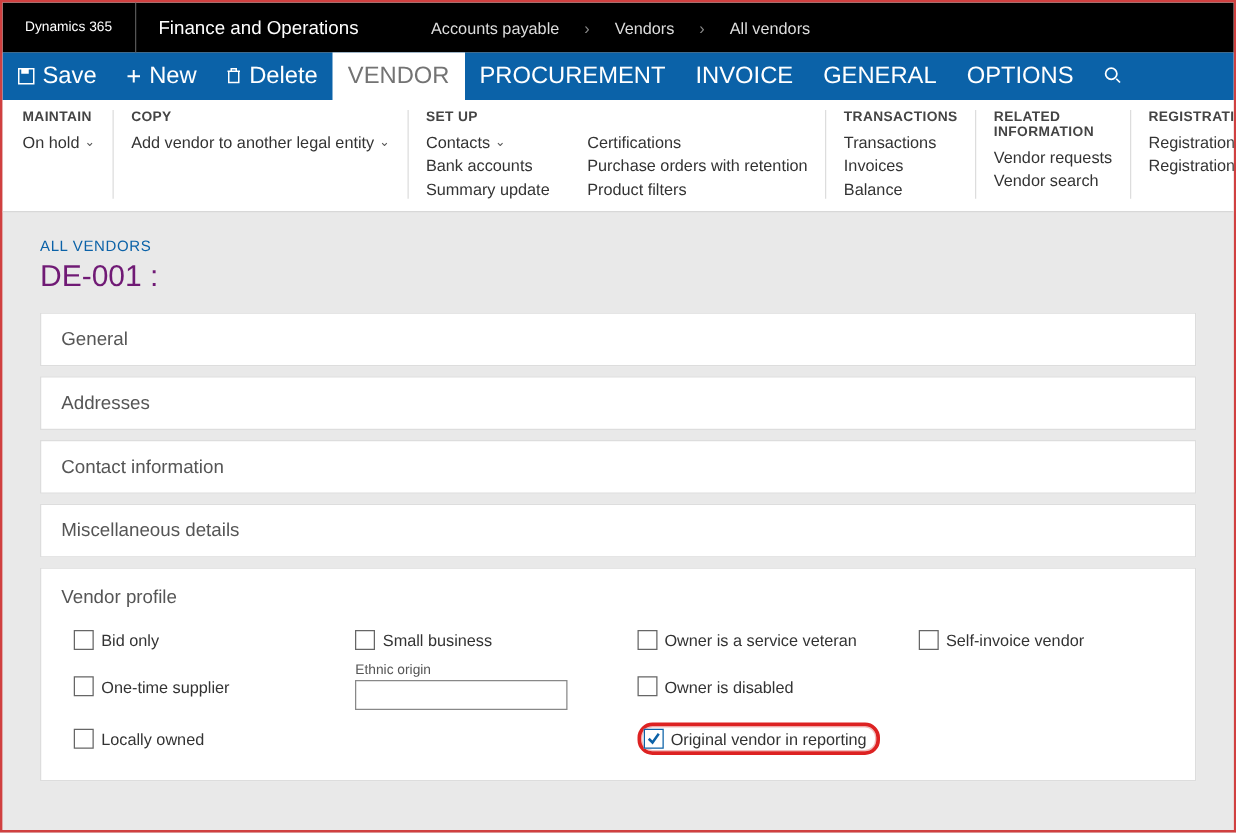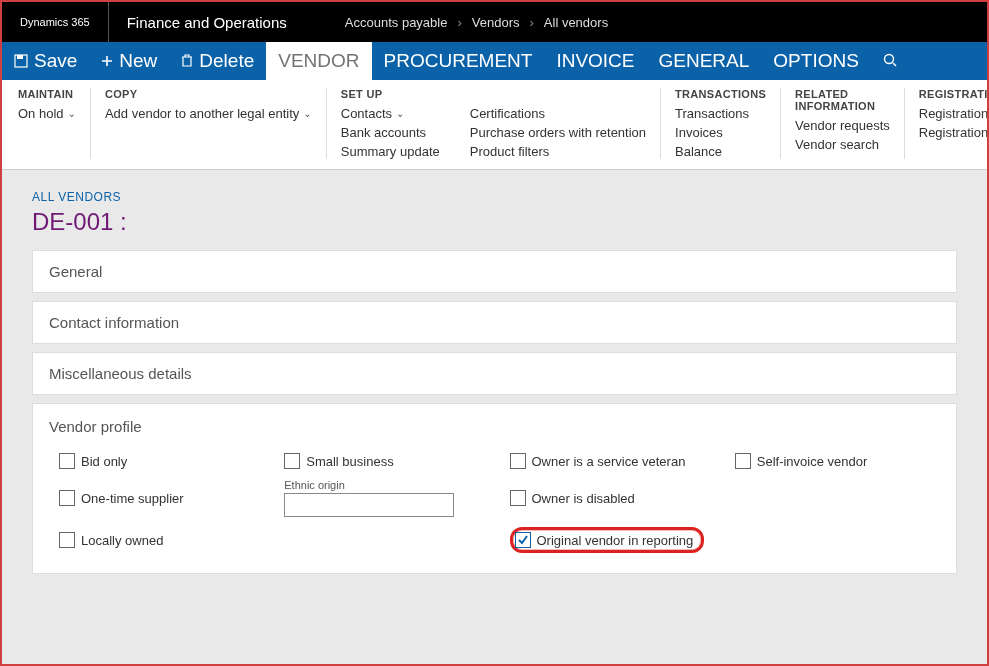--- a/index.html
+++ b/index.html
@@ -1,21 +1,21 @@
 <!DOCTYPE html>
 <html><head>
 <meta charset="utf-8">
 <style>
   * { box-sizing: border-box; margin: 0; padding: 0; }
   body { font-family: "Segoe UI", Tahoma, sans-serif; font-size: 13px; color: #333; background: #e9e9e9; width: 989px; height: 666px; overflow: hidden; border: 2px solid #d04040; }
   .topbar { background: #000; color: #fff; display: flex; align-items: center; height: 40px; }
   .brand { padding: 0 18px; height: 100%; display: flex; align-items: center; font-size: 11px; }
   .divider { width: 1px; height: 100%; background: #555; }
   .module { padding: 0 18px; font-size: 15px; display: flex; align-items: center; height:100%; }
-  .crumbs { display: flex; align-items: center; gap: 10px; padding-left: 40px; font-size: 13px; color: #ddd; }
+  .crumbs { display: flex; align-items: center; gap: 20px; padding-left: 40px; font-size: 13px; color: #ddd; }
   .crumbs .chev { color: #888; }
   .crumb { cursor: pointer; }
 
   .actionbar { background: #0b62a8; color: #fff; display: flex; align-items: stretch; height: 38px; }
   .ab-item { display: flex; align-items: center; padding: 0 12px; gap: 6px; cursor: pointer; font-size: 19px; }
   .ab-item.active { background: #fff; color: #737373; }
   .ab-icon svg { display: block; }
   .ab-search { display:flex; align-items:center; padding: 0 12px; cursor:pointer; }
 
   .ribbon { background: #fff; display: flex; padding: 8px 16px 10px 16px; gap: 0; border-bottom:1px solid #ccc; }
@@ -169,20 +169,21 @@
     </div>
       </div>
   </div>
 </div>
 
 <div class="content">
   <div class="listtitle">ALL VENDORS</div>
   <div class="pagetitle">DE-001 :</div>
 
   <div class="section">General</div>
+  <div class="section">Addresses</div>
   <div class="section">Contact information</div>
   <div class="section">Miscellaneous details</div>
 
   <div class="vprofile">
     <div class="vptitle">Vendor profile</div>
     <div class="fields">
 
       <label class="chk col1">
         <span class="box"></span>
         <span>Bid only</span>

